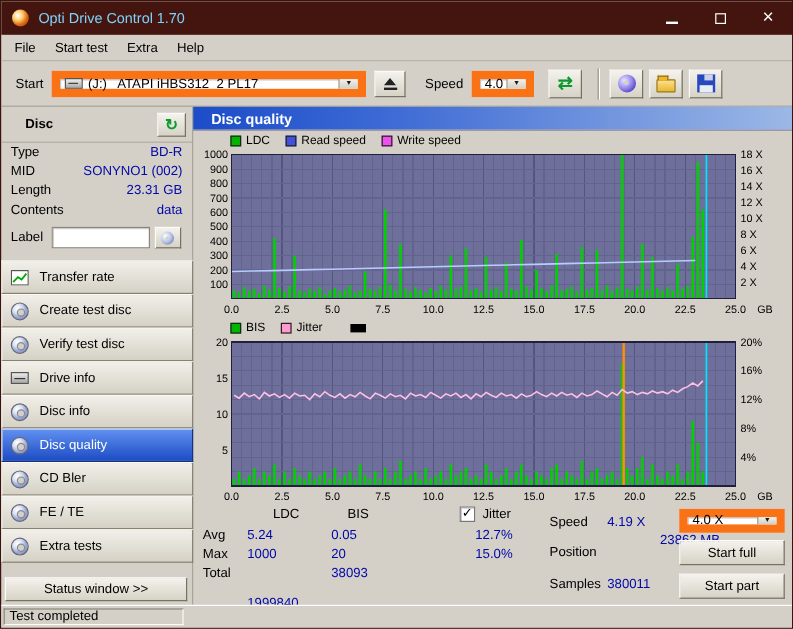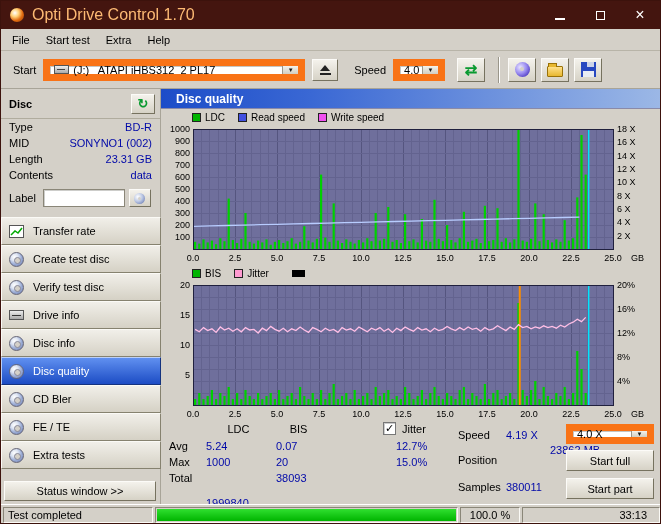--- a/index.html
+++ b/index.html
@@ -6,21 +6,21 @@
   body{background:#9a9a9a;}
   .window{position:relative;width:661px;height:524px;background:#d4d0c8;
     font-family:"Liberation Sans",sans-serif;font-size:11px;color:#000;
     overflow:hidden;border:1px solid #3c120c;}
 
   
   .titlebar{position:absolute;left:0;top:0;width:100%;height:28px;background:#44150f;
     display:flex;align-items:center;padding-left:9px;}
   .app-icon{width:14px;height:14px;border-radius:50%;flex:none;
     background:radial-gradient(circle at 35% 35%,#fff,#ffd27a 30%,#e06a10 60%,#8a3a08);}
-  .title-text{color:#fdba74;font-size:16px;margin-left:8px;}
+  .title-text{color:#7dd3fc;font-size:12px;margin-left:8px;}
   .win-controls{margin-left:auto;display:flex;height:100%;}
   .win-btn{width:40px;height:100%;display:flex;align-items:center;justify-content:center;}
   .glyph-min{width:10px;height:2px;background:#fff;margin-top:7px;}
   .glyph-max{width:9px;height:9px;border:1px solid #fff;}
   .glyph-close{color:#fff;font-size:16px;line-height:1;}
 
   
   .menubar{position:absolute;top:28px;left:0;width:100%;height:22px;display:flex;
     align-items:center;padding-left:3px;border-bottom:1px solid #b8b4a8;}
   .menu-item{padding:3px 8px;}
@@ -56,21 +56,21 @@
   .folder-ic{width:16px;height:11px;background:linear-gradient(#ffe08a,#e8b830);
     border:1px solid #9a7208;border-radius:1px;position:relative;margin-top:3px;}
   .folder-ic::before{content:"";position:absolute;left:0;top:-4px;width:7px;height:3px;
     background:#e8b830;border:1px solid #9a7208;border-bottom:none;}
   .floppy-ic{width:15px;height:15px;background:#2848c0;position:relative;}
   .floppy-ic::before{content:"";position:absolute;right:2px;top:0;width:7px;height:5px;background:#cdd4e8;}
   .floppy-ic::after{content:"";position:absolute;left:2px;bottom:0;width:11px;height:6px;background:#e8ecf4;}
 
   
   .sidebar{position:absolute;left:0;top:88px;width:160px;height:415px;border-right:1px solid #a8a498;}
-  .side-header{height:30px;display:flex;align-items:center;padding:0 5px 0 8px;border-bottom:1px solid #b0ac9e;}
+  .side-header{height:30px;display:flex;align-items:center;padding:0 5px 0 20px;border-bottom:1px solid #b0ac9e;}
   .side-header-title{font-weight:bold;}
   .side-refresh{margin-left:auto;width:24px;height:20px;display:flex;align-items:center;justify-content:center;}
   .side-refresh-glyph{color:#0a9a30;font-size:13px;font-weight:bold;line-height:1;}
   .info-row{height:16px;display:flex;align-items:center;padding:0 8px;}
   .info-value{margin-left:auto;color:#0008a8;}
   .label-row{height:24px;display:flex;align-items:center;padding:0 5px 0 8px;margin-top:3px;}
   .label-input{width:82px;height:18px;margin-left:7px;border:1px solid #8a8678;background:#fff;
     box-shadow:inset 1px 1px 0 rgba(90,88,80,.3);font:inherit;padding:0 2px;}
   .label-btn{width:22px;height:18px;margin-left:4px;display:flex;align-items:center;justify-content:center;}
   .cd-mini{width:11px;height:11px;border-radius:50%;position:relative;
@@ -112,21 +112,21 @@
   .ctr{text-align:center;}
   .num-r{}
   .checkbox{width:13px;height:13px;background:#fff;border:1px solid #777;
     box-shadow:inset 1px 1px 0 rgba(0,0,0,.2);display:flex;align-items:center;
     justify-content:center;font-size:11px;line-height:1;}
   .btn{display:flex;align-items:center;justify-content:center;font-size:11px;}
   .stats .combo{height:20px;}
 
   
   .statusbar{position:absolute;left:0;top:503px;width:661px;height:21px;display:flex;gap:2px;
-    padding:2px;border-top:1px solid #fff;background:#d4d0c8;}
+    padding:2px;border-top:1px solid #fff;background:#d4d0c8;flex-direction:column;}
   .sb-cell{border:1px solid;border-color:#8a8678 #fbfaf6 #fbfaf6 #8a8678;
     display:flex;align-items:center;padding:0 4px;}
   .sb-status{width:150px;}
   .sb-progress{width:303px;padding:1px;}
   .sb-fill{height:100%;background:linear-gradient(#30e030,#00b400);}
   .sb-percent{width:60px;justify-content:center;}
   .sb-time{flex:1;justify-content:flex-end;padding-right:12px;}
 </style>
 </head>
 <body>
@@ -665,21 +665,21 @@
       </svg>
 
     <div class="stats">
       <span class="abs ctr" style="left:45px;top:2px;width:65px;">LDC</span>
       <span class="abs ctr" style="left:115px;top:2px;width:45px;">BIS</span>
       <span class="abs checkbox" style="left:222px;top:1px;">✓</span>
       <span class="abs" style="left:241px;top:2px;">Jitter</span>
 
       <span class="abs" style="left:8px;top:19px;">Avg</span>
       <span class="abs num-r blue" style="left:45px;top:19px;width:65px;">5.24</span>
-      <span class="abs num-r blue" style="left:115px;top:19px;width:45px;">0.07</span>
+      <span class="abs num-r blue" style="left:115px;top:19px;width:45px;">0.05</span>
       <span class="abs num-r blue" style="left:235px;top:19px;width:45px;">12.7%</span>
 
       <span class="abs" style="left:8px;top:35px;">Max</span>
       <span class="abs num-r blue" style="left:45px;top:35px;width:65px;">1000</span>
       <span class="abs num-r blue" style="left:115px;top:35px;width:45px;">20</span>
       <span class="abs num-r blue" style="left:235px;top:35px;width:45px;">15.0%</span>
 
       <span class="abs" style="left:8px;top:51px;">Total</span>
       <span class="abs num-r blue" style="left:45px;top:51px;width:65px;margin-top:25px;">1999840</span>
       <span class="abs num-r blue" style="left:115px;top:51px;width:45px;">38093</span>

